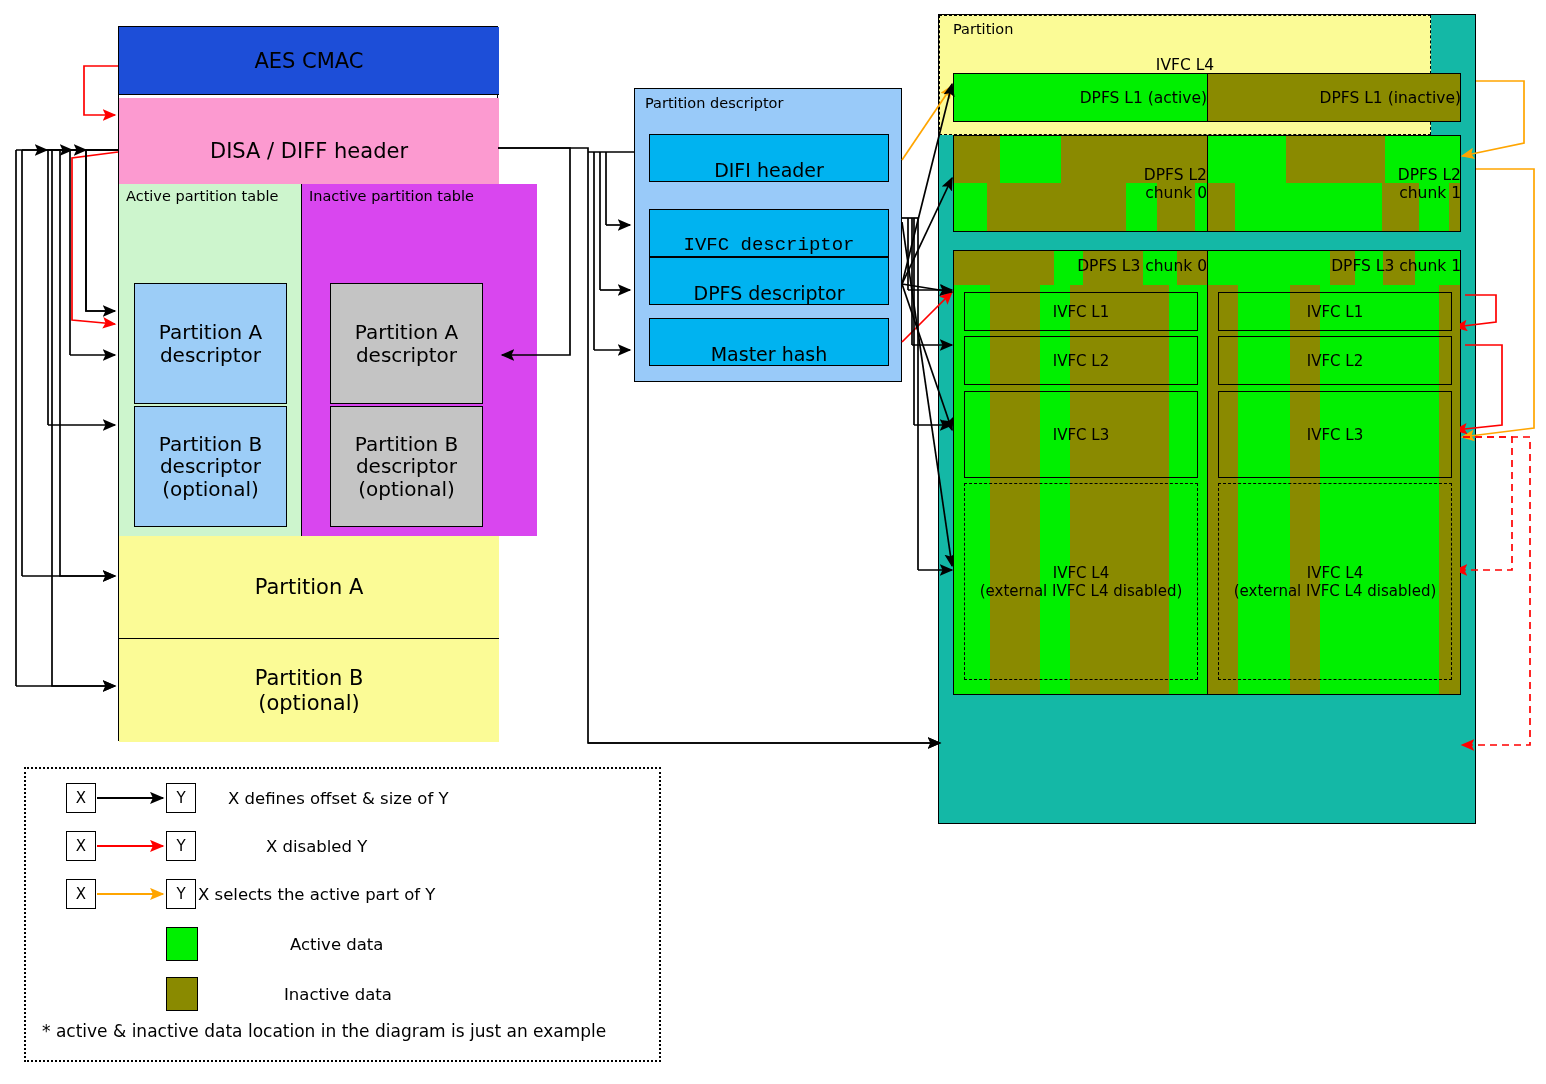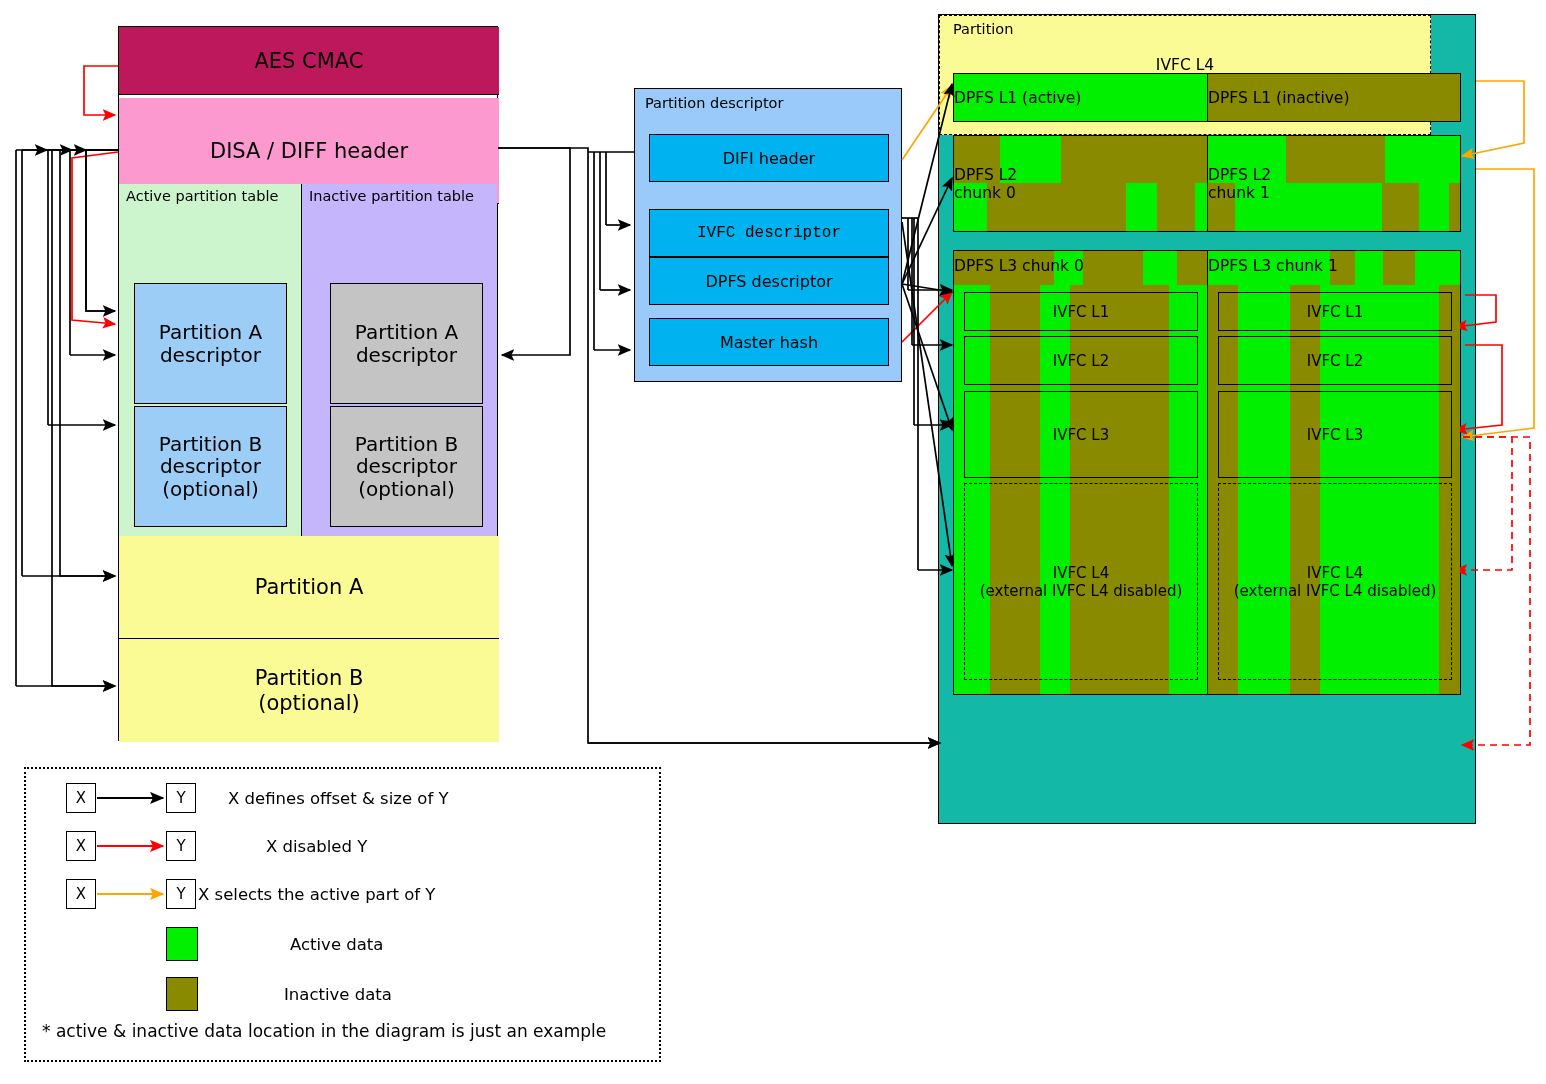--- a/index.html
+++ b/index.html
@@ -6,53 +6,53 @@
   html,body{margin:0;padding:0;background:#fff;}
   body{font-family:"DejaVu Sans","Liberation Sans",sans-serif;color:#000;}
   #root{position:relative;width:1546px;height:1084px;overflow:hidden;}
   .abs{position:absolute;box-sizing:border-box;}
   .bx{position:absolute;box-sizing:border-box;border:1.6px solid #000;
       display:flex;align-items:center;justify-content:center;text-align:center;}
   .svgl{position:absolute;left:0;top:0;width:1546px;height:1084px;pointer-events:none;}
 
   
   #leftcol{left:118px;top:26px;width:380px;height:715px;border:1.6px solid #000;}
-  #aescmac{left:0;top:0;width:380px;height:68px;background:#be185d;font-size:21px;border:none;border-bottom:1.6px solid #000;}
+  #aescmac{left:0;top:0;width:380px;height:68px;background:#1d4ed8;font-size:21px;border:none;border-bottom:1.6px solid #000;}
   #disahdr{left:0;top:71px;width:380px;height:106px;background:#fc9ad0;font-size:21px;border:none;border-bottom:1.6px solid #000;}
   #aptwrap{left:0;top:157px;width:380px;height:352px;border:none;}
   #apt{left:0;top:0;width:183px;height:352px;background:#cdf5cd;border:none;border-right:1.6px solid #000;display:block;}
-  #ipt{left:183px;top:0;width:195px;height:352px;background:#c4b5fd;border:none;display:block;}
+  #ipt{left:183px;top:0;width:235px;height:352px;background:#d946ef;border:none;display:block;}
   .ptlabel{position:absolute;left:7px;top:4px;font-size:14.5px;}
   .descbx{position:absolute;border:1.6px solid #000;display:flex;align-items:center;justify-content:center;
           text-align:center;font-size:20px;line-height:1.12;box-sizing:border-box;}
   #ptA_a{left:15px;top:99px;width:153px;height:121px;background:#9ccdf7;}
   #ptB_a{left:15px;top:222px;width:153px;height:121px;background:#9ccdf7;}
   #ptA_i{left:28px;top:99px;width:153px;height:121px;background:#c4c4c4;}
   #ptB_i{left:28px;top:222px;width:153px;height:121px;background:#c4c4c4;}
   #partA{left:0;top:509px;width:380px;height:103px;background:#fbfb96;font-size:21px;border:none;border-bottom:1.6px solid #000;}
   #partB{left:0;top:612px;width:380px;height:103px;background:#fbfb96;font-size:21px;border:none;line-height:1.15;}
 
   
   #pdesc{left:634px;top:88px;width:268px;height:294px;background:#99caf9;border:1.6px solid #000;display:block;}
   #pdesc .ptlabel{font-size:14.5px;left:10px;top:6px;}
   .pdi{position:absolute;left:14px;width:240px;height:48px;background:#00b3f0;border:1.6px solid #000;
-       display:flex;align-items:center;justify-content:center;font-size:16px;box-sizing:border-box;}
+       display:flex;align-items:flex-end;justify-content:center;font-size:19px;box-sizing:border-box;}
   #difi{top:45px;}
   #ivfcd{top:120px;font-family:Liberation Mono, monospace;}
   #dpfsd{top:168px;}
   #mhash{top:229px;}
 
   
   #rpart{left:938px;top:14px;width:538px;height:810px;background:#14b8a6;border:1.6px solid #000;display:block;}
   #rpart>.ptlabel{font-size:14.5px;left:14px;top:6px;}
 
   .band{position:absolute;border:1.6px solid #000;box-sizing:border-box;overflow:hidden;}
   .half{position:absolute;top:0;height:100%;width:50%;overflow:hidden;}
   .half.right{left:50%;border-left:1.6px solid #000;}
-  .cap{position:absolute;width:100%;text-align:left;font-size:15.5px;line-height:1.18;z-index:6;}
+  .cap{position:absolute;width:100%;text-align:right;font-size:15.5px;line-height:1.18;z-index:6;}
   .mblk{position:absolute;}
   .ivbox{position:absolute;border:1.6px solid #000;box-sizing:border-box;z-index:5;
          display:flex;align-items:center;justify-content:center;text-align:center;font-size:15px;line-height:1.2;}
   .ivbox.dash{border-style:dashed;}
 
   
   #bandL1{left:14px;top:58px;width:508px;height:49px;}
   
   #bandL2{left:14px;top:120px;width:508px;height:97px;}
   

